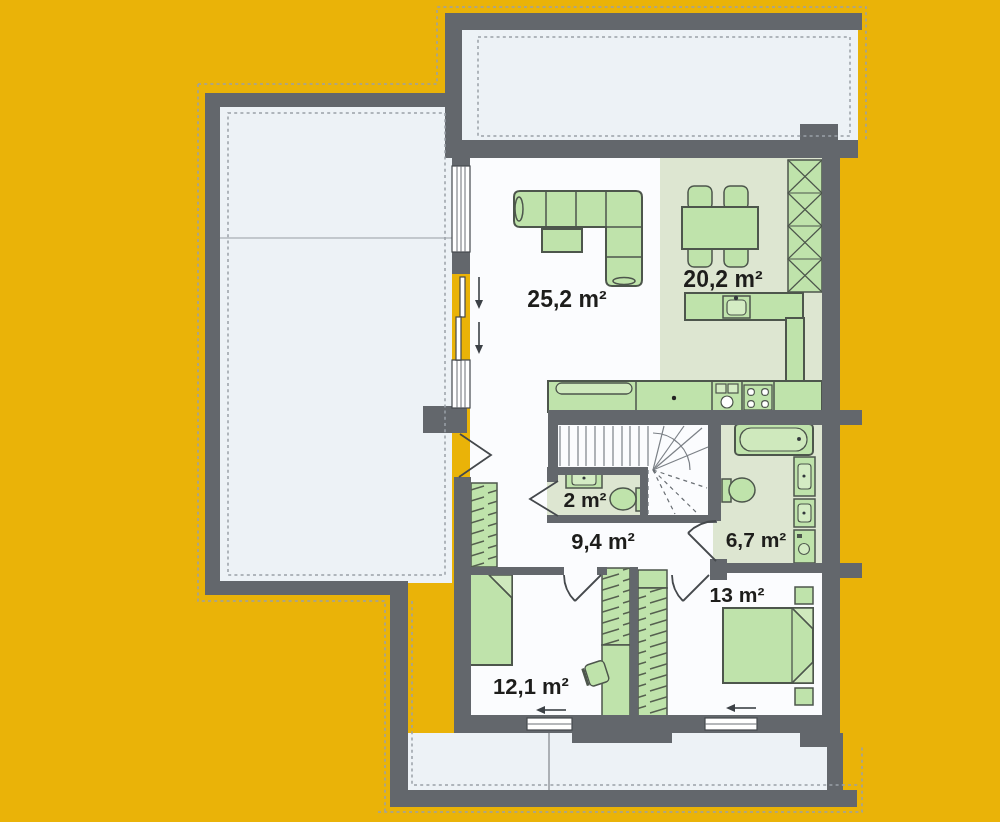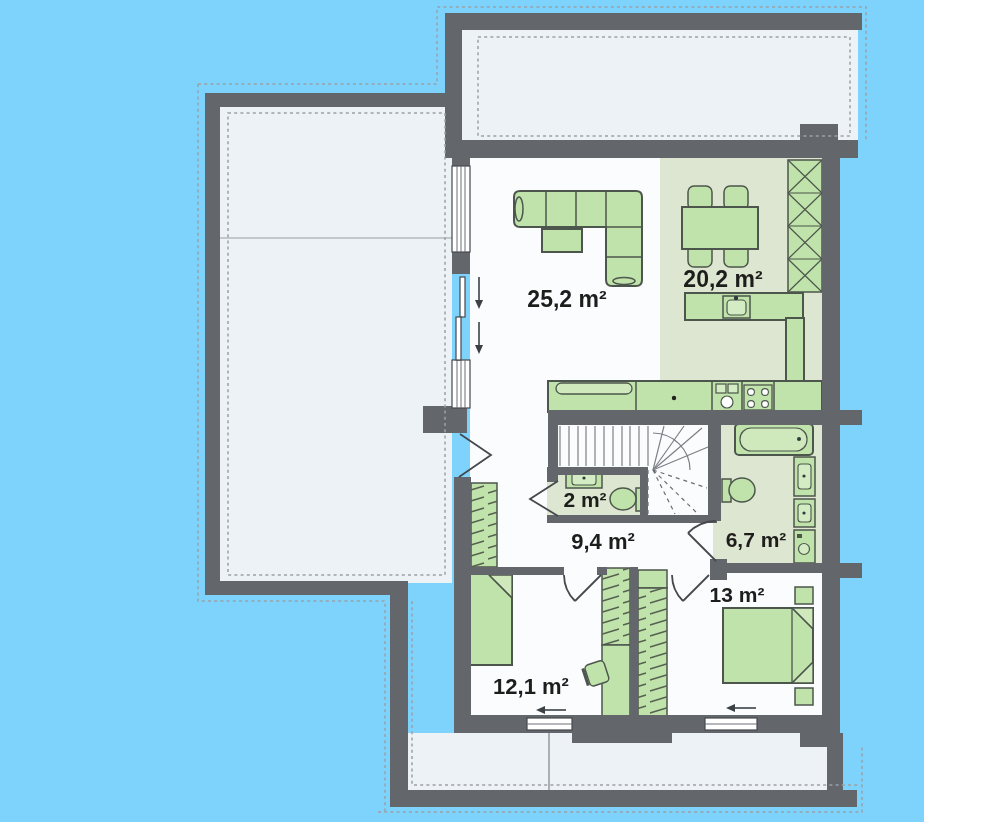--- a/index.html
+++ b/index.html
@@ -1,16 +1,16 @@
 <!DOCTYPE html>
 <html><head>
 <meta charset="utf-8">
 <style>
   html,body{margin:0;padding:0;background:#ffffff;}
-  .stage{position:relative;width:924px;height:822px;background:#7dd3fc;overflow:hidden;}
+  .stage{position:relative;width:1000px;height:822px;background:#eab308;overflow:hidden;}
   svg{display:block;}
   text{font-family:"Liberation Sans","DejaVu Sans",sans-serif;font-weight:700;fill:#1d1d1b;text-anchor:middle;}
   .lbl{font-size:22px;}
   .lbl-big{font-size:23px;}
   .lbl-sm{font-size:21px;}
   .wall{fill:#63676c;}
   .furn{fill:#bfe3ab;stroke:#4d564c;stroke-width:2;}
   .furn-thin{fill:#bfe3ab;stroke:#4d564c;stroke-width:1.5;}
   .seam{stroke:#4d564c;stroke-width:1.5;fill:none;}
   .dash{stroke:#9aa1a8;stroke-width:1.5;fill:none;stroke-dasharray:3 3.2;}

